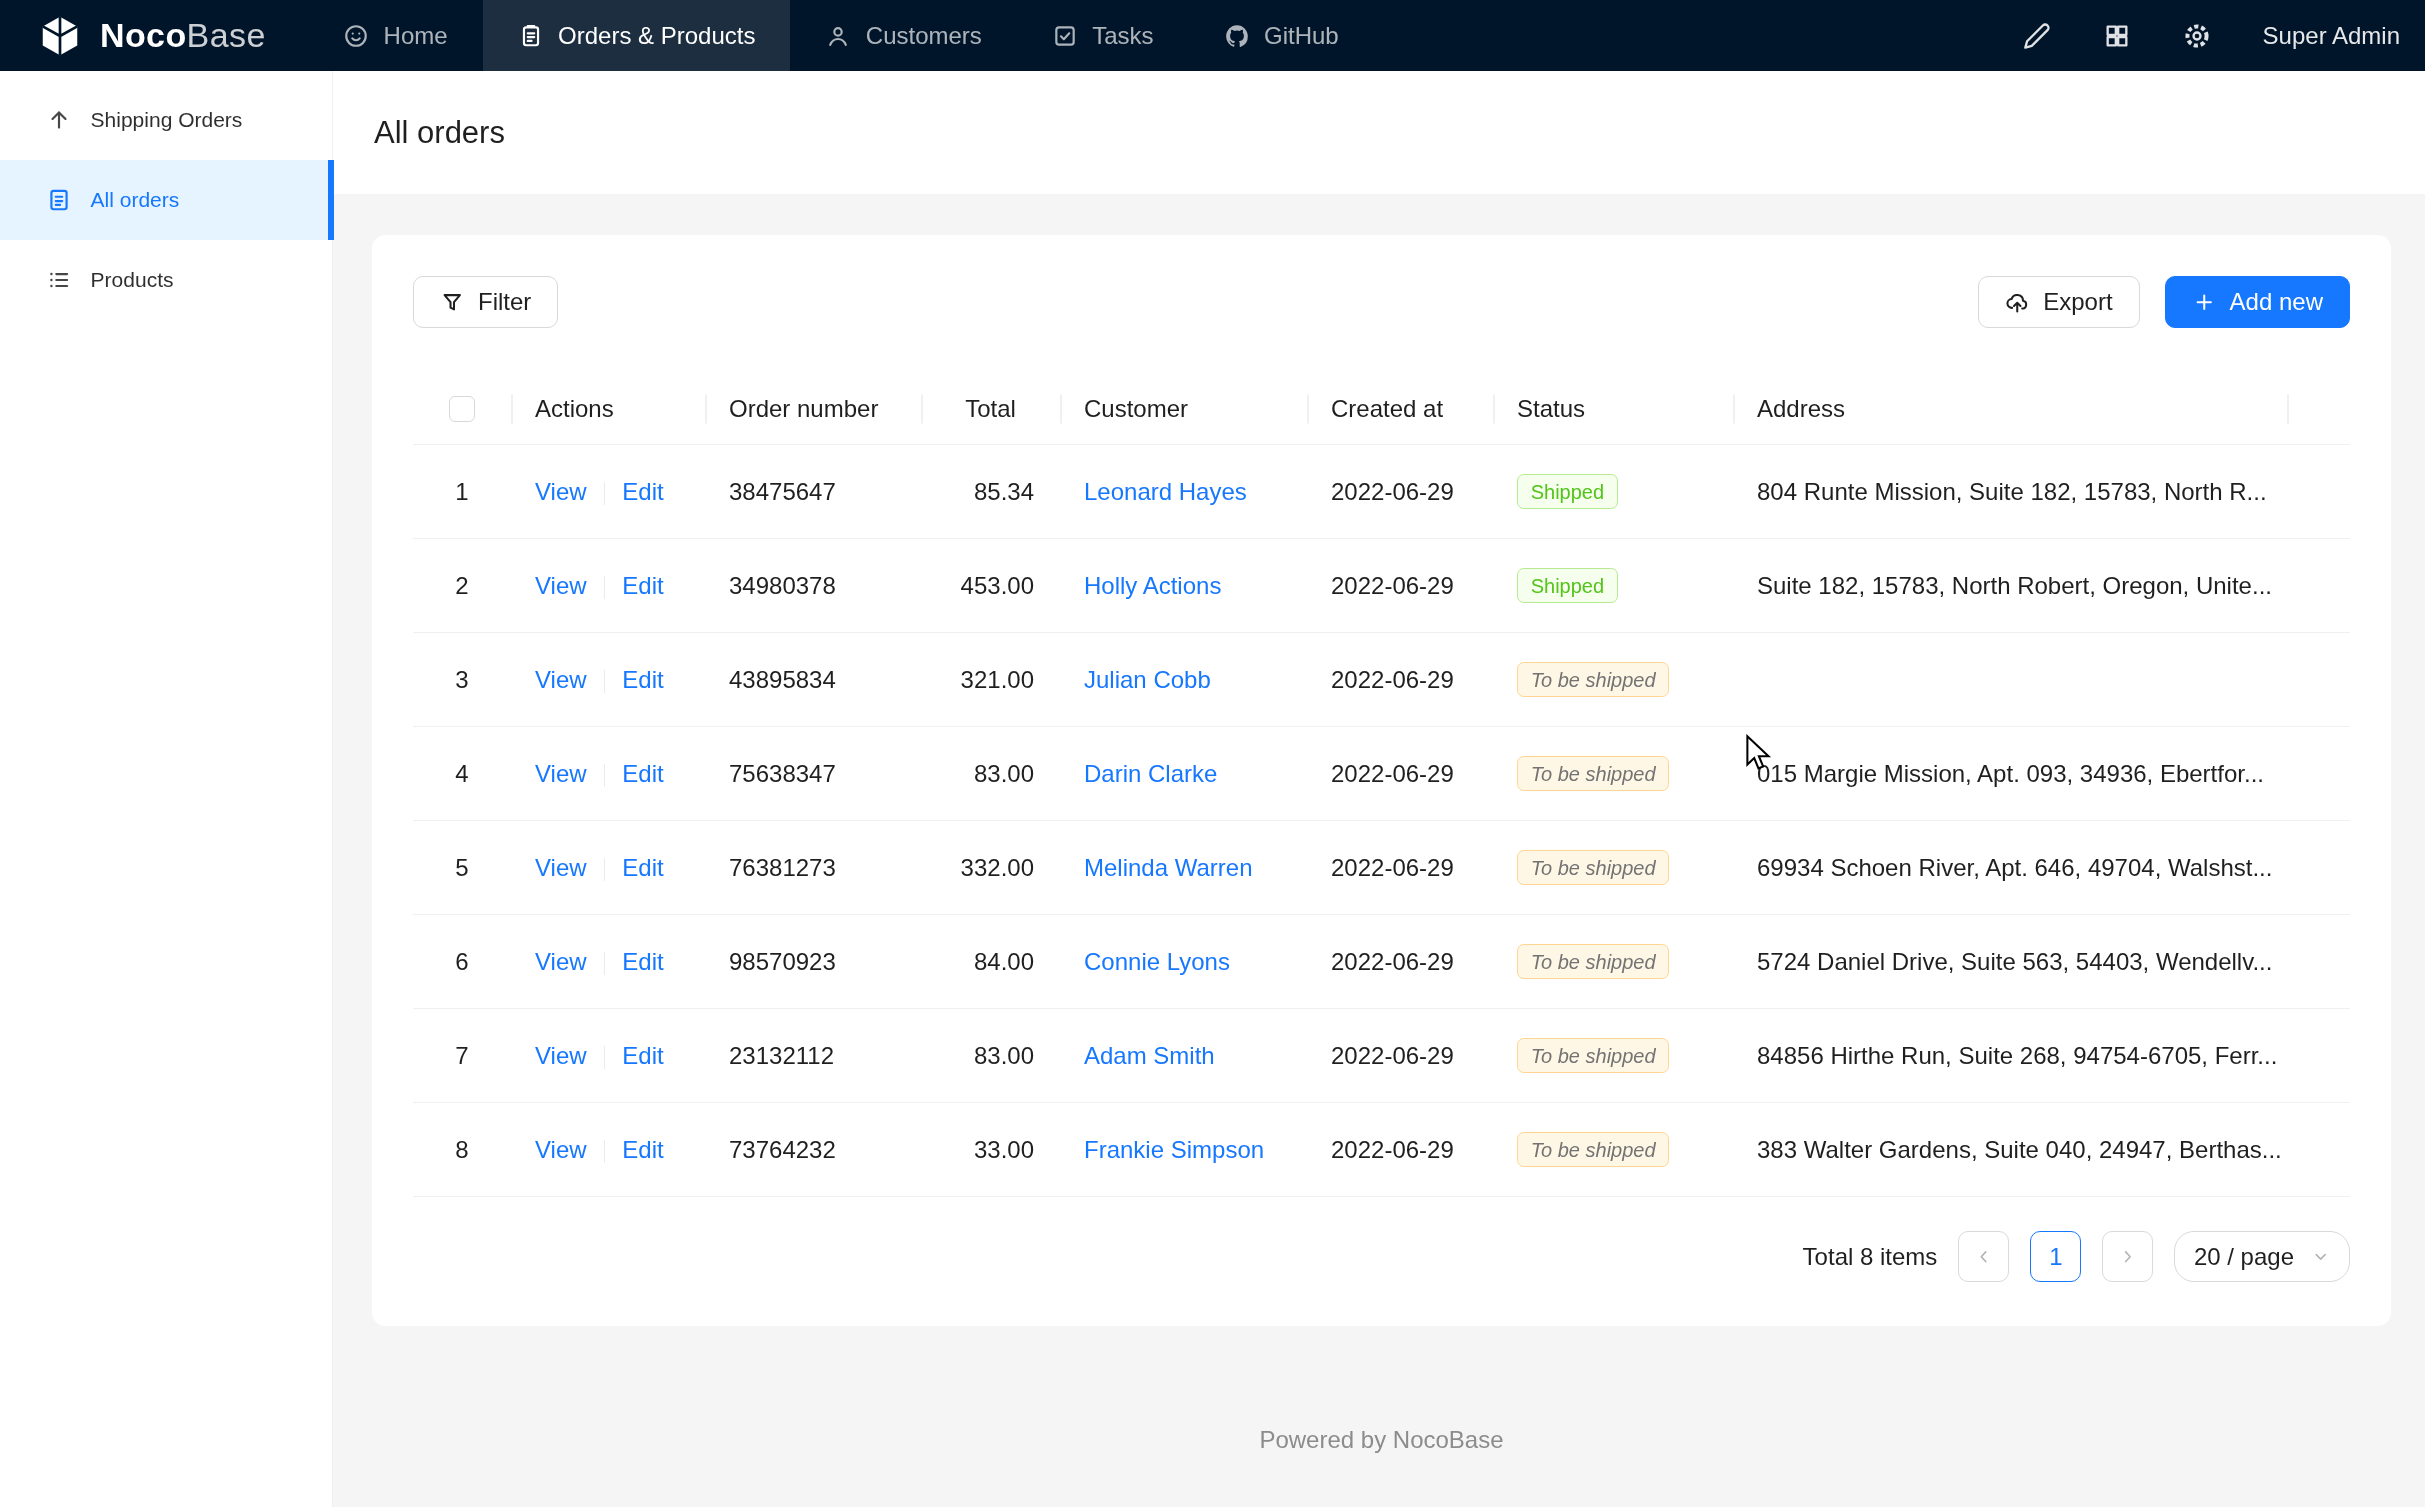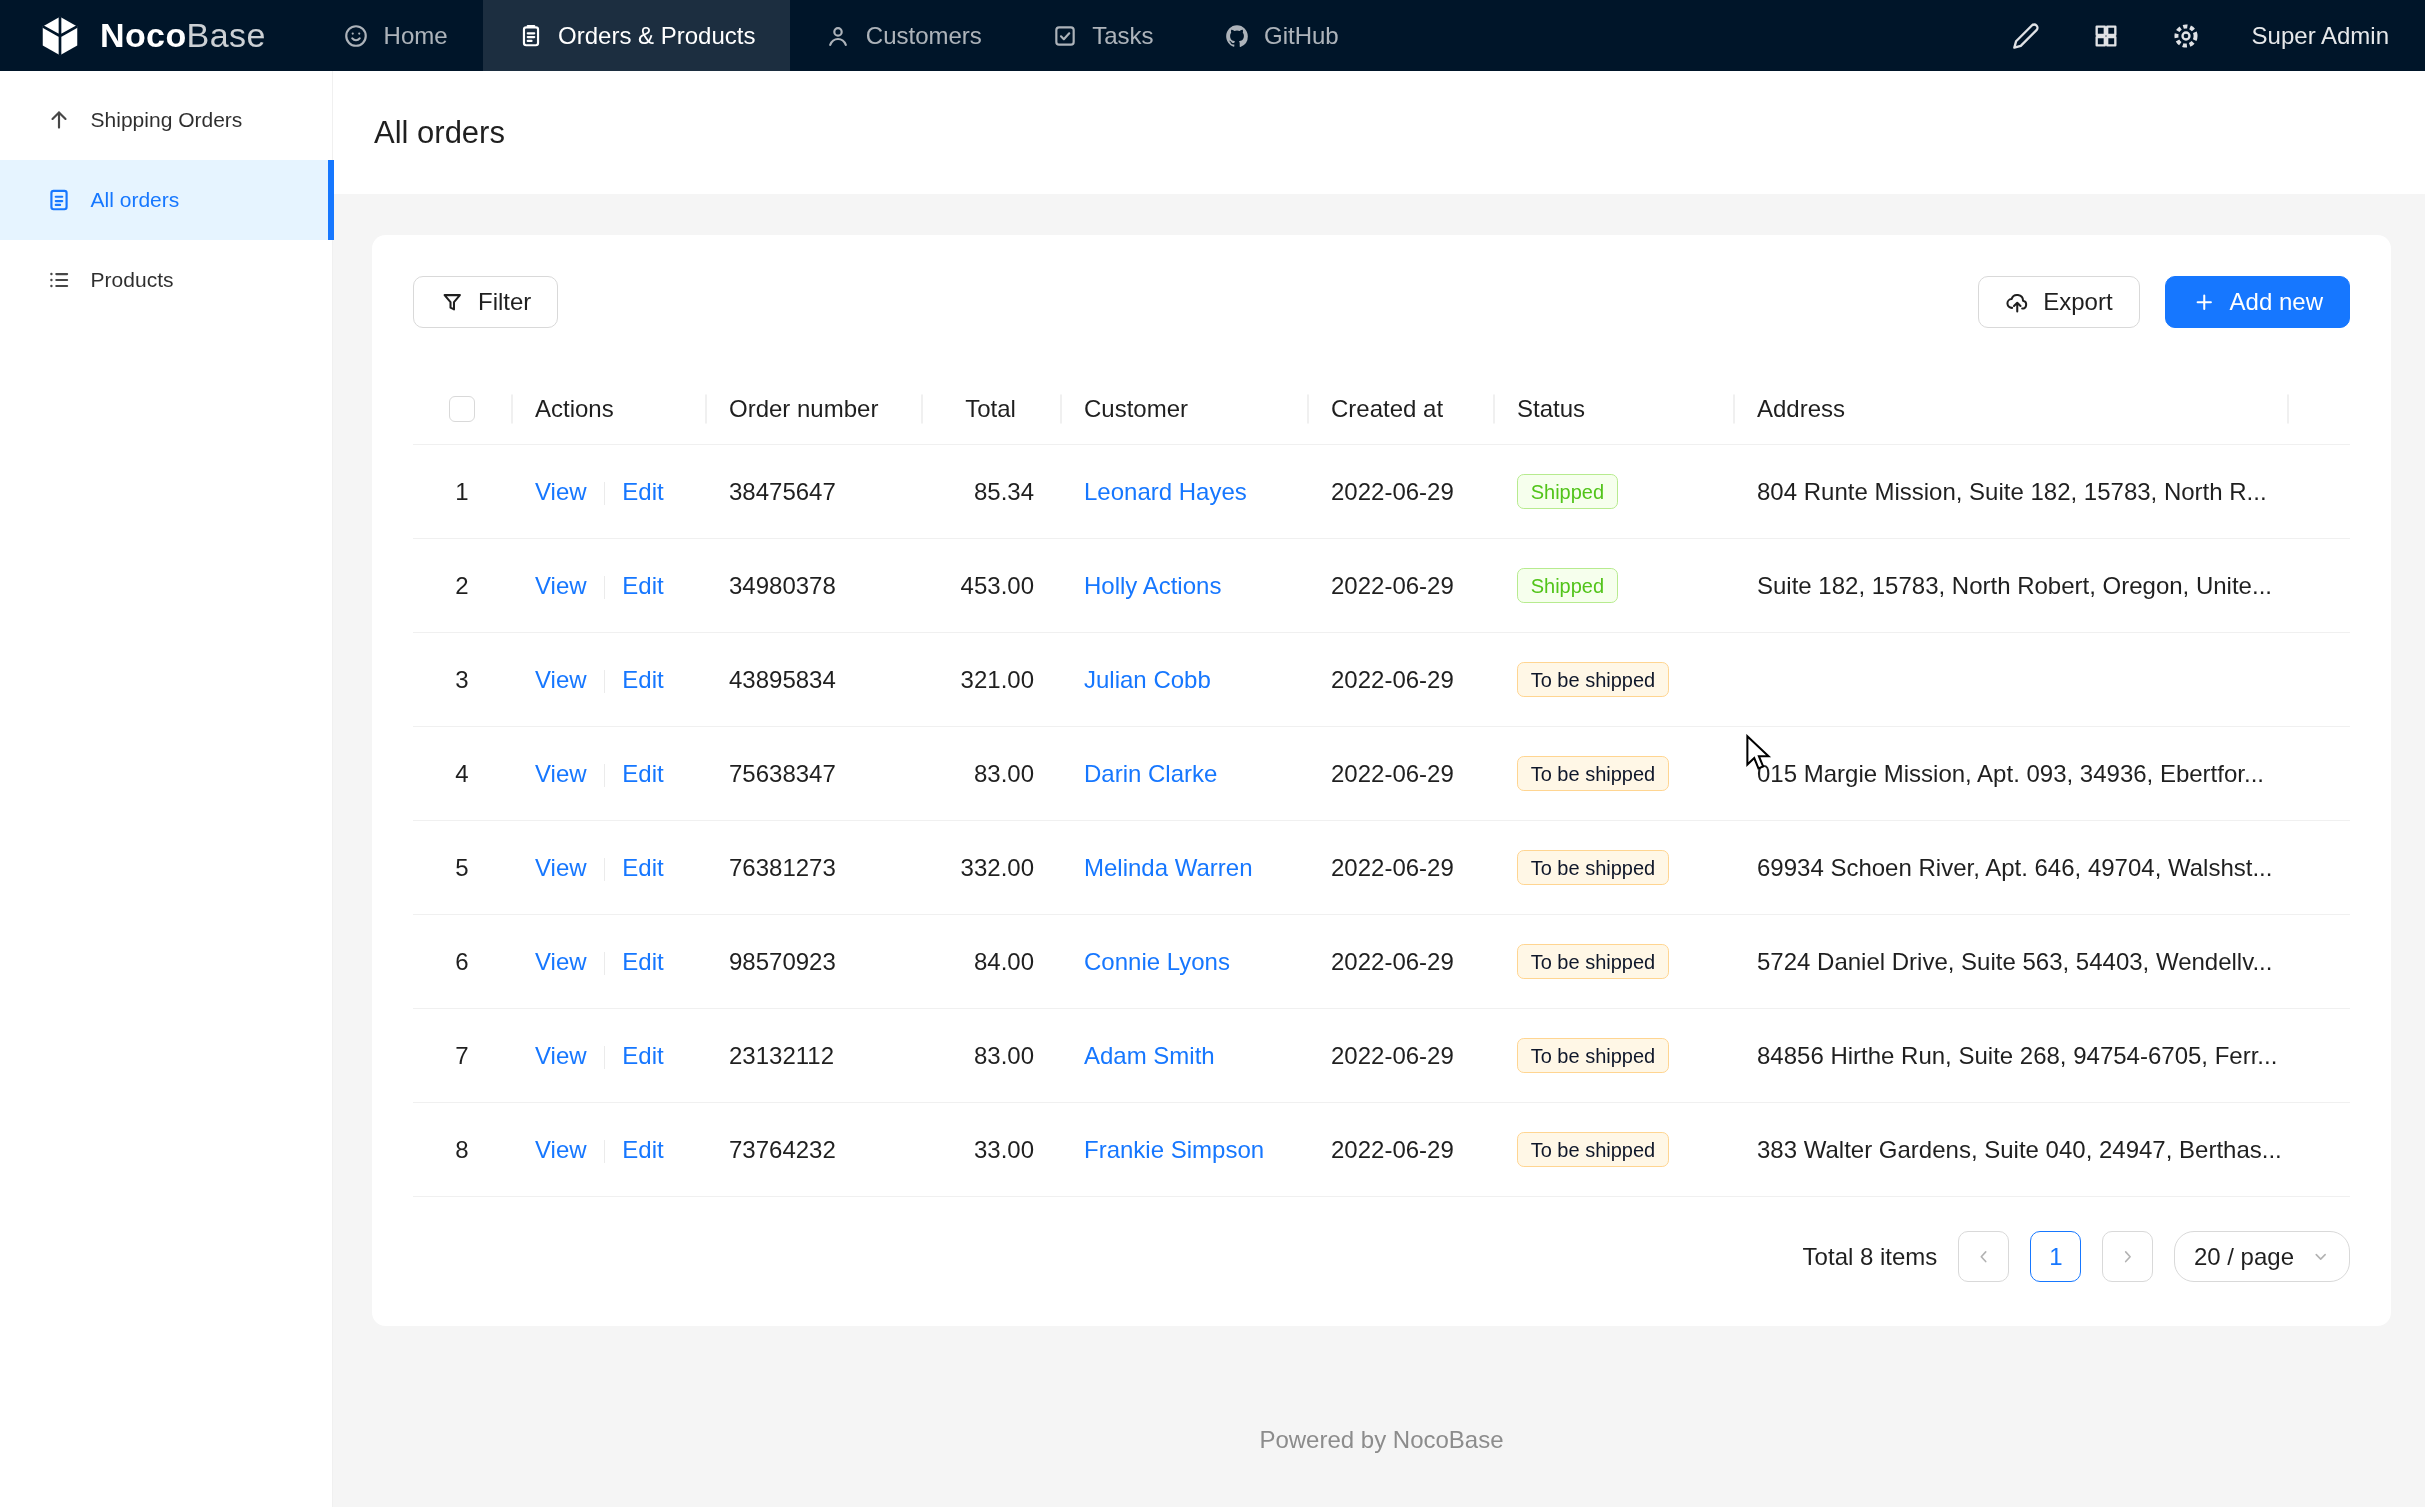--- a/index.html
+++ b/index.html
@@ -17,21 +17,21 @@
   .navbar { height: 71px; background: #001529; display: flex; align-items: center; color: #fff; }
   .logo { display: flex; align-items: center; gap: 17px; padding: 0 34px 0 37px; cursor: pointer; }
   .logo svg { width: 46px; height: 46px; }
   .logo-text { font-size: 34px; letter-spacing: 0.4px; }
   .logo-bold { font-weight: 700; color: #fff; }
   .logo-light { font-weight: 400; color: rgba(255,255,255,0.8); }
   .nav-menu { display: flex; height: 100%; margin-left: 8.5px; }
   .nav-item { display: flex; align-items: center; gap: 14.4px; padding: 0 35px; font-size: 24px; color: rgba(255,255,255,0.68); cursor: pointer; }
   .nav-item svg { width: 26px; height: 26px; }
   .nav-item.active { background: rgba(255,255,255,0.11); color: #fff; }
-  .navbar-right { margin-left: auto; display: flex; align-items: center; gap: 52px; padding-right: 37px; }
+  .navbar-right { margin-left: auto; display: flex; align-items: center; gap: 52px; padding-right: 26px; }
   .nav-icon-btn { display: flex; color: rgba(255,255,255,0.88); cursor: pointer; }
   .nav-icon-btn svg { width: 28px; height: 28px; }
   .navbar-user { font-size: 24px; color: rgba(255,255,255,0.9); cursor: pointer; }
 
   
   .layout { display: flex; height: 1437px; }
   .sidebar { width: 333px; flex-shrink: 0; background: #fff; border-right: 1.7px solid #f0f0f0; padding-top: 8.5px; }
   .side-item { position: relative; height: 80px; display: flex; align-items: center; gap: 18.6px; padding-left: 46px; font-size: 21px; color: rgba(0,0,0,0.82); cursor: pointer; }
   .side-item svg { width: 26px; height: 26px; color: rgba(0,0,0,0.72); }
   .side-item.active { background: #e6f4ff; color: #1677ff; }
@@ -60,21 +60,21 @@
   .th-sep::before { content: ""; position: absolute; left: 0; top: 50%; transform: translateY(-50%); width: 1.7px; height: 29px; background: #f0f0f0; }
   .trow { height: 94px; border-bottom: 1.7px solid #f0f0f0; font-size: 24px; }
   .td { padding-left: 24px; overflow: hidden; white-space: nowrap; text-overflow: ellipsis; }
   .td-center { text-align: center; padding-left: 0; }
   .td-right { text-align: right; padding-left: 0; padding-right: 26px; }
   .checkbox { display: inline-block; width: 26px; height: 26px; border: 1.7px solid #d9d9d9; border-radius: 6px; background: #fff; cursor: pointer; }
   a.link { color: #1677ff; text-decoration: none; cursor: pointer; }
   .act-sep { display: inline-block; width: 1.7px; height: 23px; background: #ebebeb; margin: 0 17px; vertical-align: middle; }
   .tag { display: inline-block; font-size: 20px; line-height: 1; padding: 6.8px 12.7px; border-radius: 6.8px; border: 1.7px solid; white-space: nowrap; }
   .tag-green  { color: #52c41a; background: #f6ffed; border-color: #b7eb8f; }
-  .tag-orange { color: #0f172a; background: #fff7e6; border-color: #ffd591; }
+  .tag-orange { color: #737373; background: #fff7e6; border-color: #ffd591; font-style: italic; }
 
   
   .pagination { display: flex; align-items: center; justify-content: flex-end; gap: 21px; margin-top: 34px; font-size: 24px; }
   .page-btn { width: 51px; height: 51px; display: flex; align-items: center; justify-content: center;
               border: 1.7px solid #d9d9d9; border-radius: 10px; background: #fff; color: rgba(0,0,0,0.3);
               font-size: 24px; font-family: inherit; cursor: pointer; }
   .page-btn svg { width: 19.4px; height: 19.4px; }
   .page-current { border-color: #1677ff; color: #1677ff; font-weight: 500; }
   .page-size { display: flex; align-items: center; gap: 17px; height: 51px; padding: 0 18.6px;
                border: 1.7px solid #d9d9d9; border-radius: 20px; background: #fff; cursor: pointer; }

